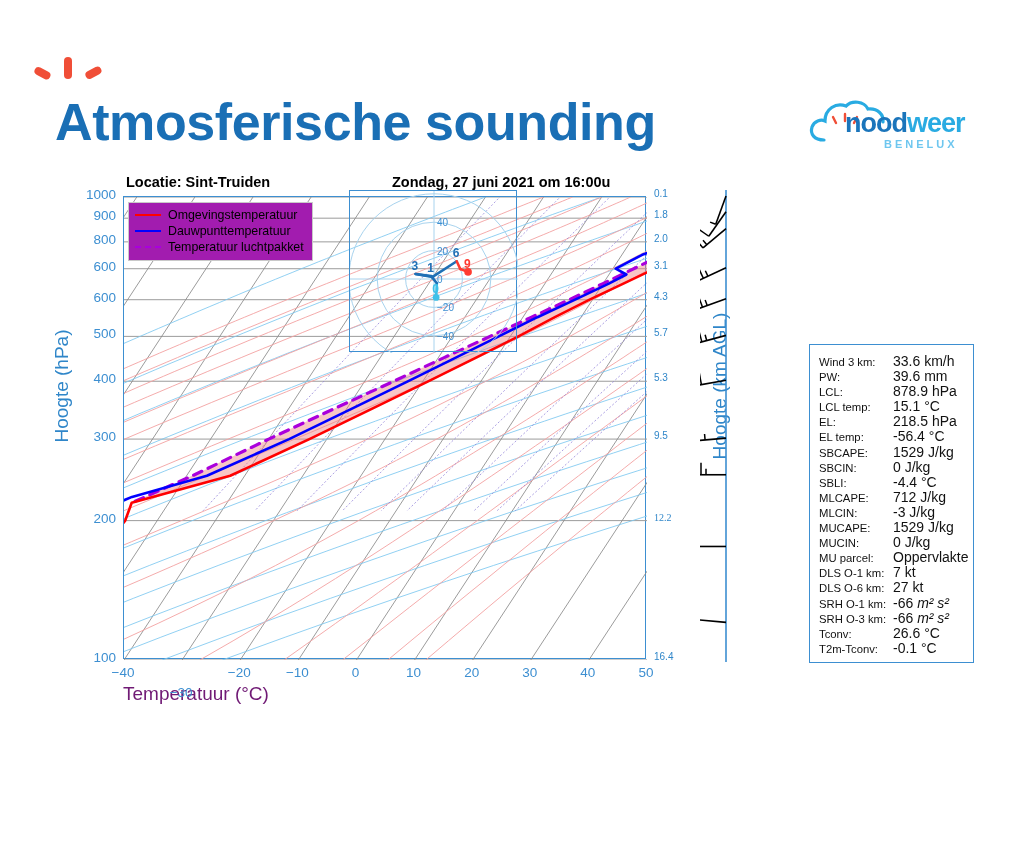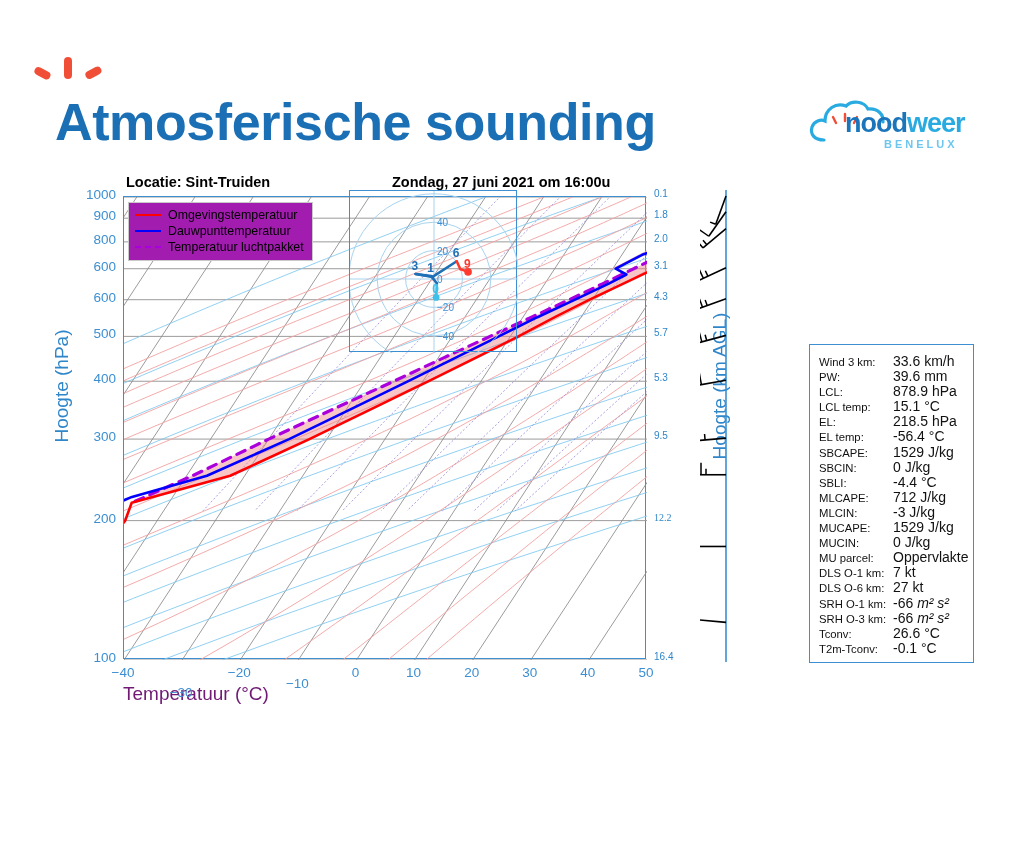--- a/index.html
+++ b/index.html
@@ -283,21 +283,21 @@
       <div class="h-tick" style="left: 654px; top: 130.716px;">4.3</div>
       <div class="h-tick" style="left: 654px; top: 99.7196px;">3.1</div>
       <div class="h-tick" style="left: 654px; top: 72.8693px;">2.0</div>
       <div class="h-tick" style="left: 654px; top: 49.1857px;">1.8</div>
       <div class="h-tick" style="left: 654px; top: 28px;">0.1</div>
     </div>
   <div id="t-ticks">
       <div class="t-tick" style="left: 98px; top: 505px;">−40</div>
       <div class="t-tick" style="left: 156.111px; top: 505px; margin-top: 20px;">−30</div>
       <div class="t-tick" style="left: 214.222px; top: 505px;">−20</div>
-      <div class="t-tick" style="left: 272.333px; top: 505px; margin-top: 11px;">−10</div>
+      <div class="t-tick" style="left: 272.333px; top: 505px;">−10</div>
       <div class="t-tick" style="left: 330.444px; top: 505px;">0</div>
       <div class="t-tick" style="left: 388.556px; top: 505px;">10</div>
       <div class="t-tick" style="left: 446.667px; top: 505px;">20</div>
       <div class="t-tick" style="left: 504.778px; top: 505px;">30</div>
       <div class="t-tick" style="left: 562.889px; top: 505px;">40</div>
       <div class="t-tick" style="left: 621px; top: 505px;">50</div>
     </div>
 </div>
 
 <div id="wind-barbs">

